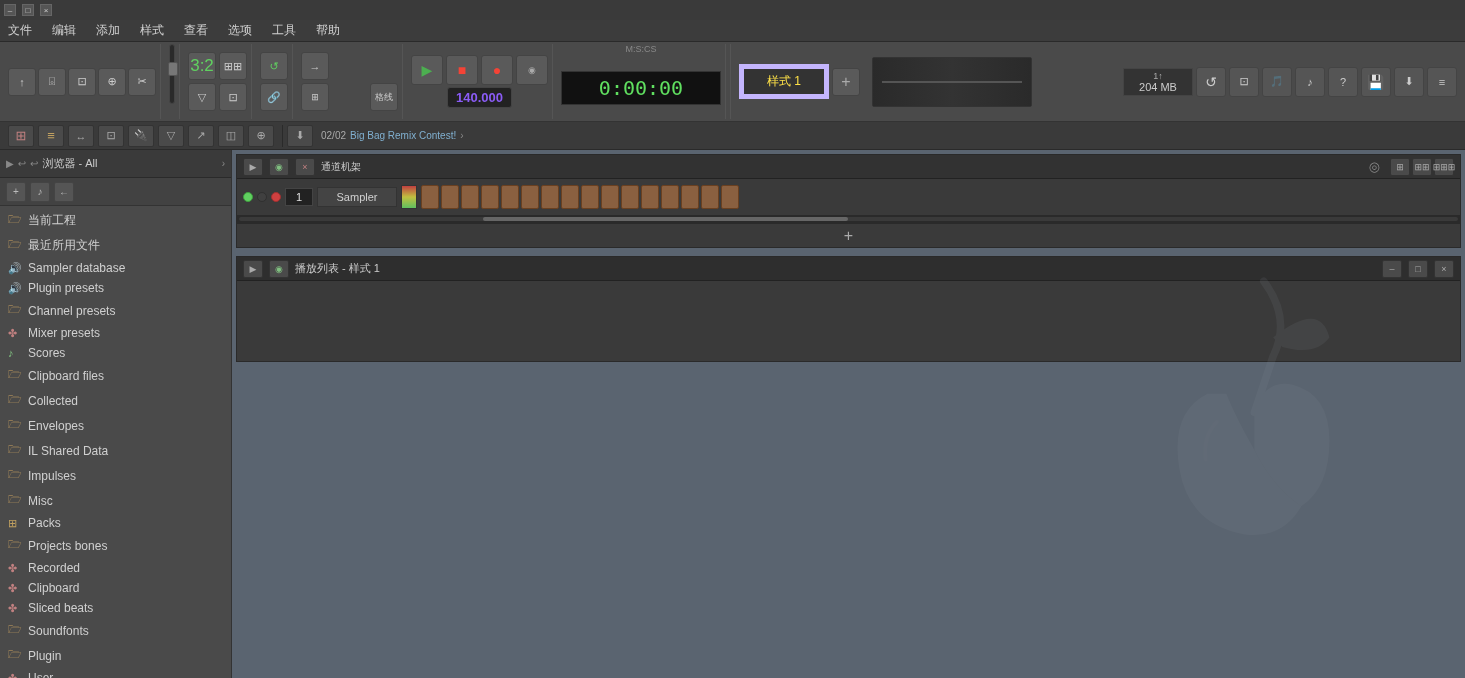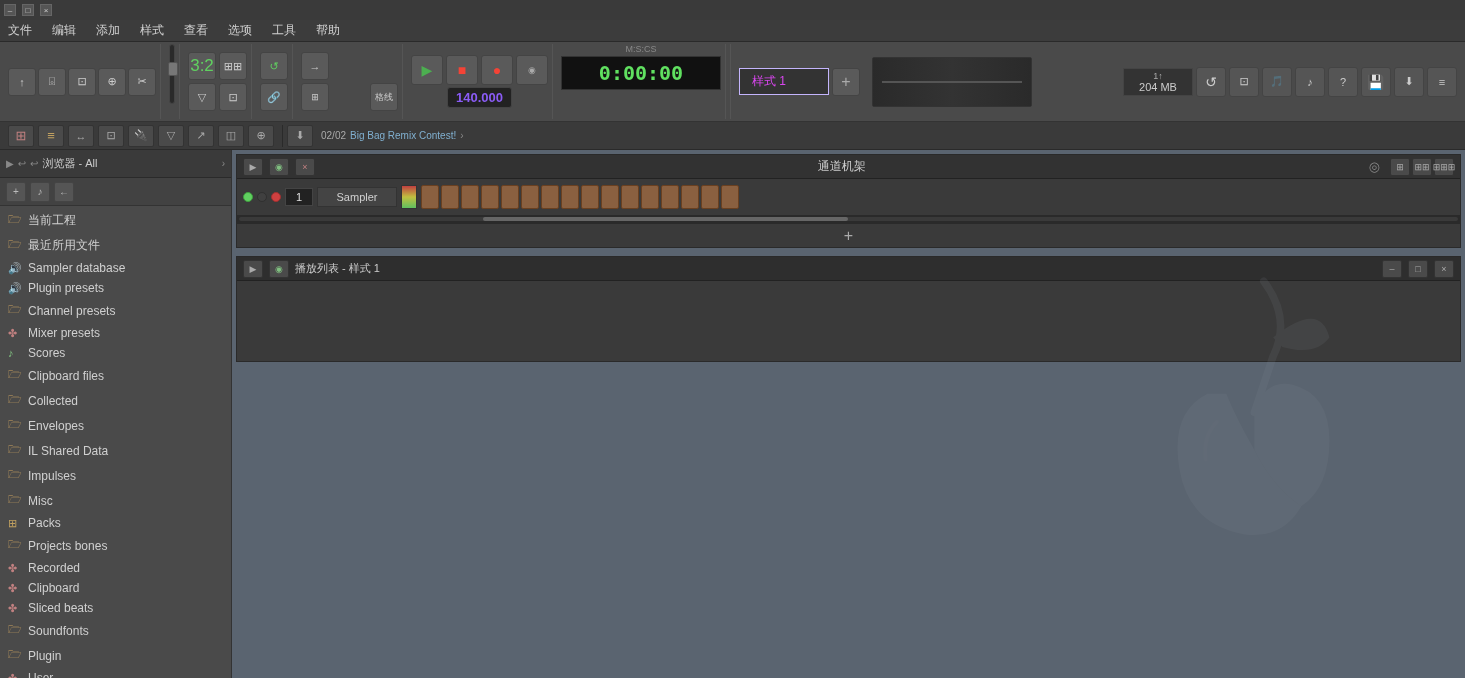--- a/index.html
+++ b/index.html
@@ -136,51 +136,52 @@
       font-size: 13px;
       font-weight: bold;
     }
 
     
     .time-display {
       background: #111;
       border: 1px solid #333;
       color: #60e060;
       font-size: 20px;
-      font-weight: bold;
+      font-weight: normal;
       font-family: monospace;
       padding: 4px 12px;
       min-width: 160px;
       text-align: center;
+      margin-top: 15px;
     }
 
     .time-display-label {
       font-size: 9px;
       color: #888;
       text-align: right;
     }
 
     
     .pattern-section {
       display: flex;
       align-items: center;
       gap: 4px;
       padding: 0 8px;
       border-left: 1px solid #555;
       height: 100%;
     }
 
     .pattern-display {
       background: #333;
-      border: 1px solid #c4b5fd;
+      border: 5px solid #c4b5fd;
       padding: 4px 12px;
-      color: #d946ef;
+      color: #fde047;
       font-size: 12px;
       min-width: 90px;
-      text-align: left;
+      text-align: center;
     }
 
     
     .right-toolbar {
       display: flex;
       align-items: center;
       gap: 3px;
       margin-left: auto;
       padding: 0 4px;
     }
@@ -343,23 +344,23 @@
       display: flex;
       align-items: center;
       justify-content: center;
       cursor: pointer;
       color: #aaa;
       font-size: 9px;
     }
 
     .rack-title {
       color: #ccc;
-      font-size: 12px;
+      font-size: 10px;
       flex: 1;
-      text-align: center;
+      text-align: left;
       font-family: Liberation Mono, monospace;
     }
 
     .knob-icon {
       color: #888;
       font-size: 13px;
     }
 
     .channel-rack-body {
       padding: 6px;

